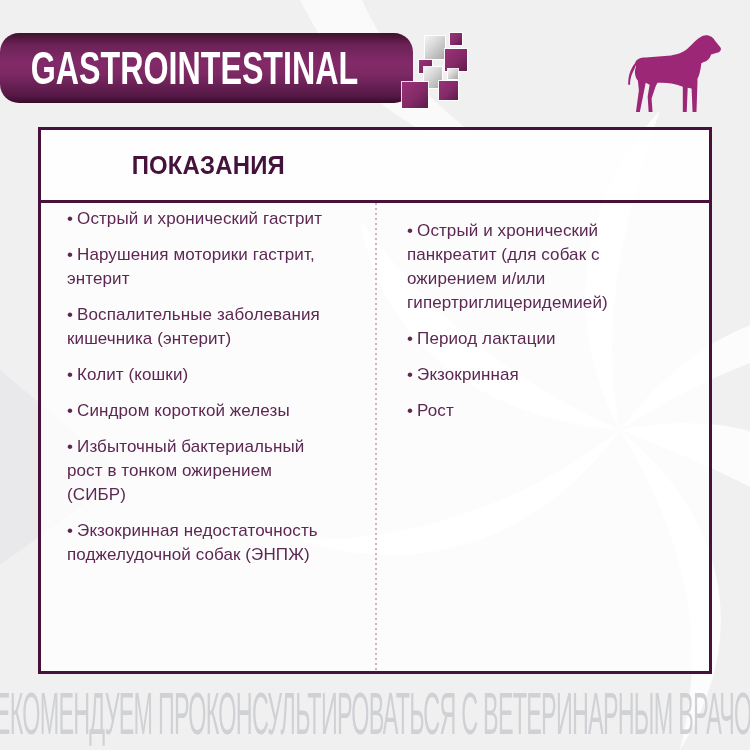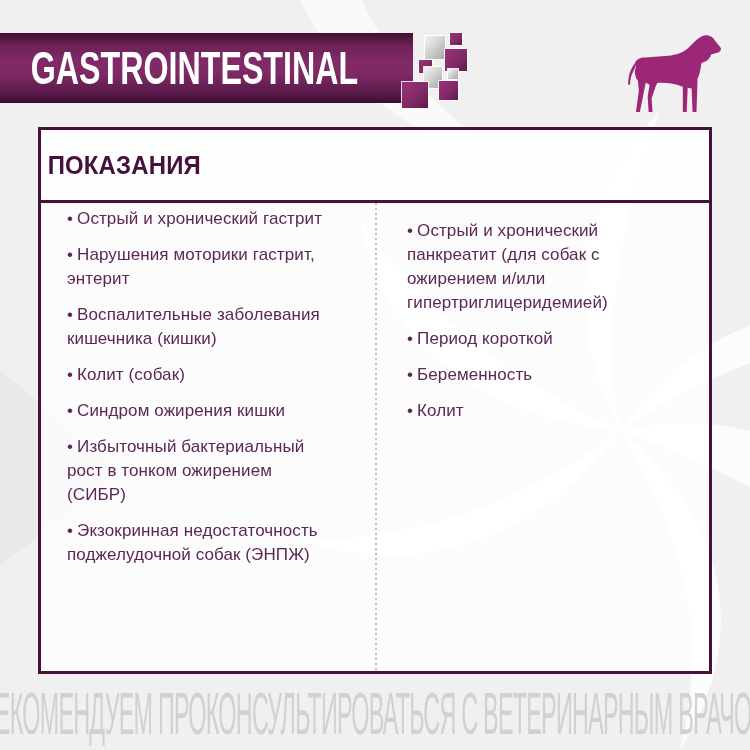--- a/index.html
+++ b/index.html
@@ -7,21 +7,21 @@
     width:750px;height:750px;position:relative;overflow:hidden;
     background:#f0f0f1;
     font-family:"Liberation Sans","DejaVu Sans",sans-serif;
   }
   
   .bg-art{position:absolute;inset:0;z-index:0;pointer-events:none;}
   
   .banner{
     position:absolute;left:0;top:33px;width:413px;height:70px;z-index:3;
     background:linear-gradient(180deg,#40112f 0%,#6d2257 18%,#822a68 42%,#7c2963 60%,#541745 90%,#360d28 100%);
-    display:flex;
+    display:flex;border-radius:19px;
   }
   .banner-title{
     color:#ffffff;font-weight:bold;font-size:46px;line-height:70px;
     letter-spacing:0px;white-space:nowrap;
     transform:scaleX(0.70);transform-origin:left center;
     padding-left:44px;
   }
   .sq{position:absolute;z-index:4;}
   .sq.p{background:linear-gradient(135deg,#9b3179 0%,#832a67 55%,#5f1a4a 100%);box-shadow:0 0 0 1px rgba(255,255,255,.85);}
   .sq.s{background:linear-gradient(135deg,#f4f4f4 0%,#d8d8d8 40%,#a7a7a9 100%);box-shadow:0 0 0 1px rgba(255,255,255,.9);}
@@ -30,21 +30,21 @@
   
   .card{
     position:absolute;left:38px;top:127px;width:674px;height:547px;z-index:2;
     background:rgba(255,255,255,0.78);
     border:3px solid #46113a;box-sizing:border-box;
   }
   .card-header{
     display:flex;height:70px;border-bottom:3px solid #46113a;background:rgba(255,255,255,0.55);
   }
   .hcell{
-    width:50%;display:flex;align-items:center;
+    width:50%;display:flex;align-items:center;justify-content:center;
   }
   .hcell span{
     color:#44123a;font-weight:bold;font-size:26px;letter-spacing:.2px;white-space:nowrap;
     transform:scaleX(0.92);transform-origin:center;
   }
   .card-body{position:relative;display:flex;height:468px;}
   .vdivider{
     position:absolute;left:334px;top:0;width:2px;height:100%;
     background:repeating-linear-gradient(180deg,#d4aec7 0 2px,transparent 2px 5px);
   }
@@ -126,30 +126,30 @@
   <div class="card-header">
     <div class="hcell">
       <span>ПОКАЗАНИЯ</span>
     </div>
   </div>
   <div class="card-body">
     <div class="vdivider"></div>
     <div class="col col-left">
         <div class="item"><span class="bullet">•</span><span>Острый и хронический гастрит</span></div>
         <div class="item"><span class="bullet">•</span><span>Нарушения моторики гастрит, энтерит</span></div>
-        <div class="item"><span class="bullet">•</span><span>Воспалительные заболевания кишечника (кишки)</span></div>
-        <div class="item"><span class="bullet">•</span><span>Колит (собак)</span></div>
-        <div class="item"><span class="bullet">•</span><span>Синдром ожирения кишки</span></div>
+        <div class="item"><span class="bullet">•</span><span>Воспалительные заболевания кишечника (энтерит)</span></div>
+        <div class="item"><span class="bullet">•</span><span>Колит (кошки)</span></div>
+        <div class="item"><span class="bullet">•</span><span>Синдром короткой железы</span></div>
         <div class="item"><span class="bullet">•</span><span>Избыточный бактериальный рост в тонком ожирением (СИБР)</span></div>
         <div class="item"><span class="bullet">•</span><span>Экзокринная недостаточность поджелудочной собак (ЭНПЖ)</span></div>
       </div>
     <div class="col col-right">
         <div class="item"><span class="bullet">•</span><span>Острый и хронический панкреатит (для собак с ожирением и/или гипертриглицеридемией)</span></div>
-        <div class="item"><span class="bullet">•</span><span>Период короткой</span></div>
-        <div class="item"><span class="bullet">•</span><span>Беременность</span></div>
-        <div class="item"><span class="bullet">•</span><span>Колит</span></div>
+        <div class="item"><span class="bullet">•</span><span>Период лактации</span></div>
+        <div class="item"><span class="bullet">•</span><span>Экзокринная</span></div>
+        <div class="item"><span class="bullet">•</span><span>Рост</span></div>
       </div>
   </div>
 </div>
 
 <div class="footer">
   <span>РЕКОМЕНДУЕМ ПРОКОНСУЛЬТИРОВАТЬСЯ С ВЕТЕРИНАРНЫМ ВРАЧОМ</span>
 </div>
 
 </body></html>

